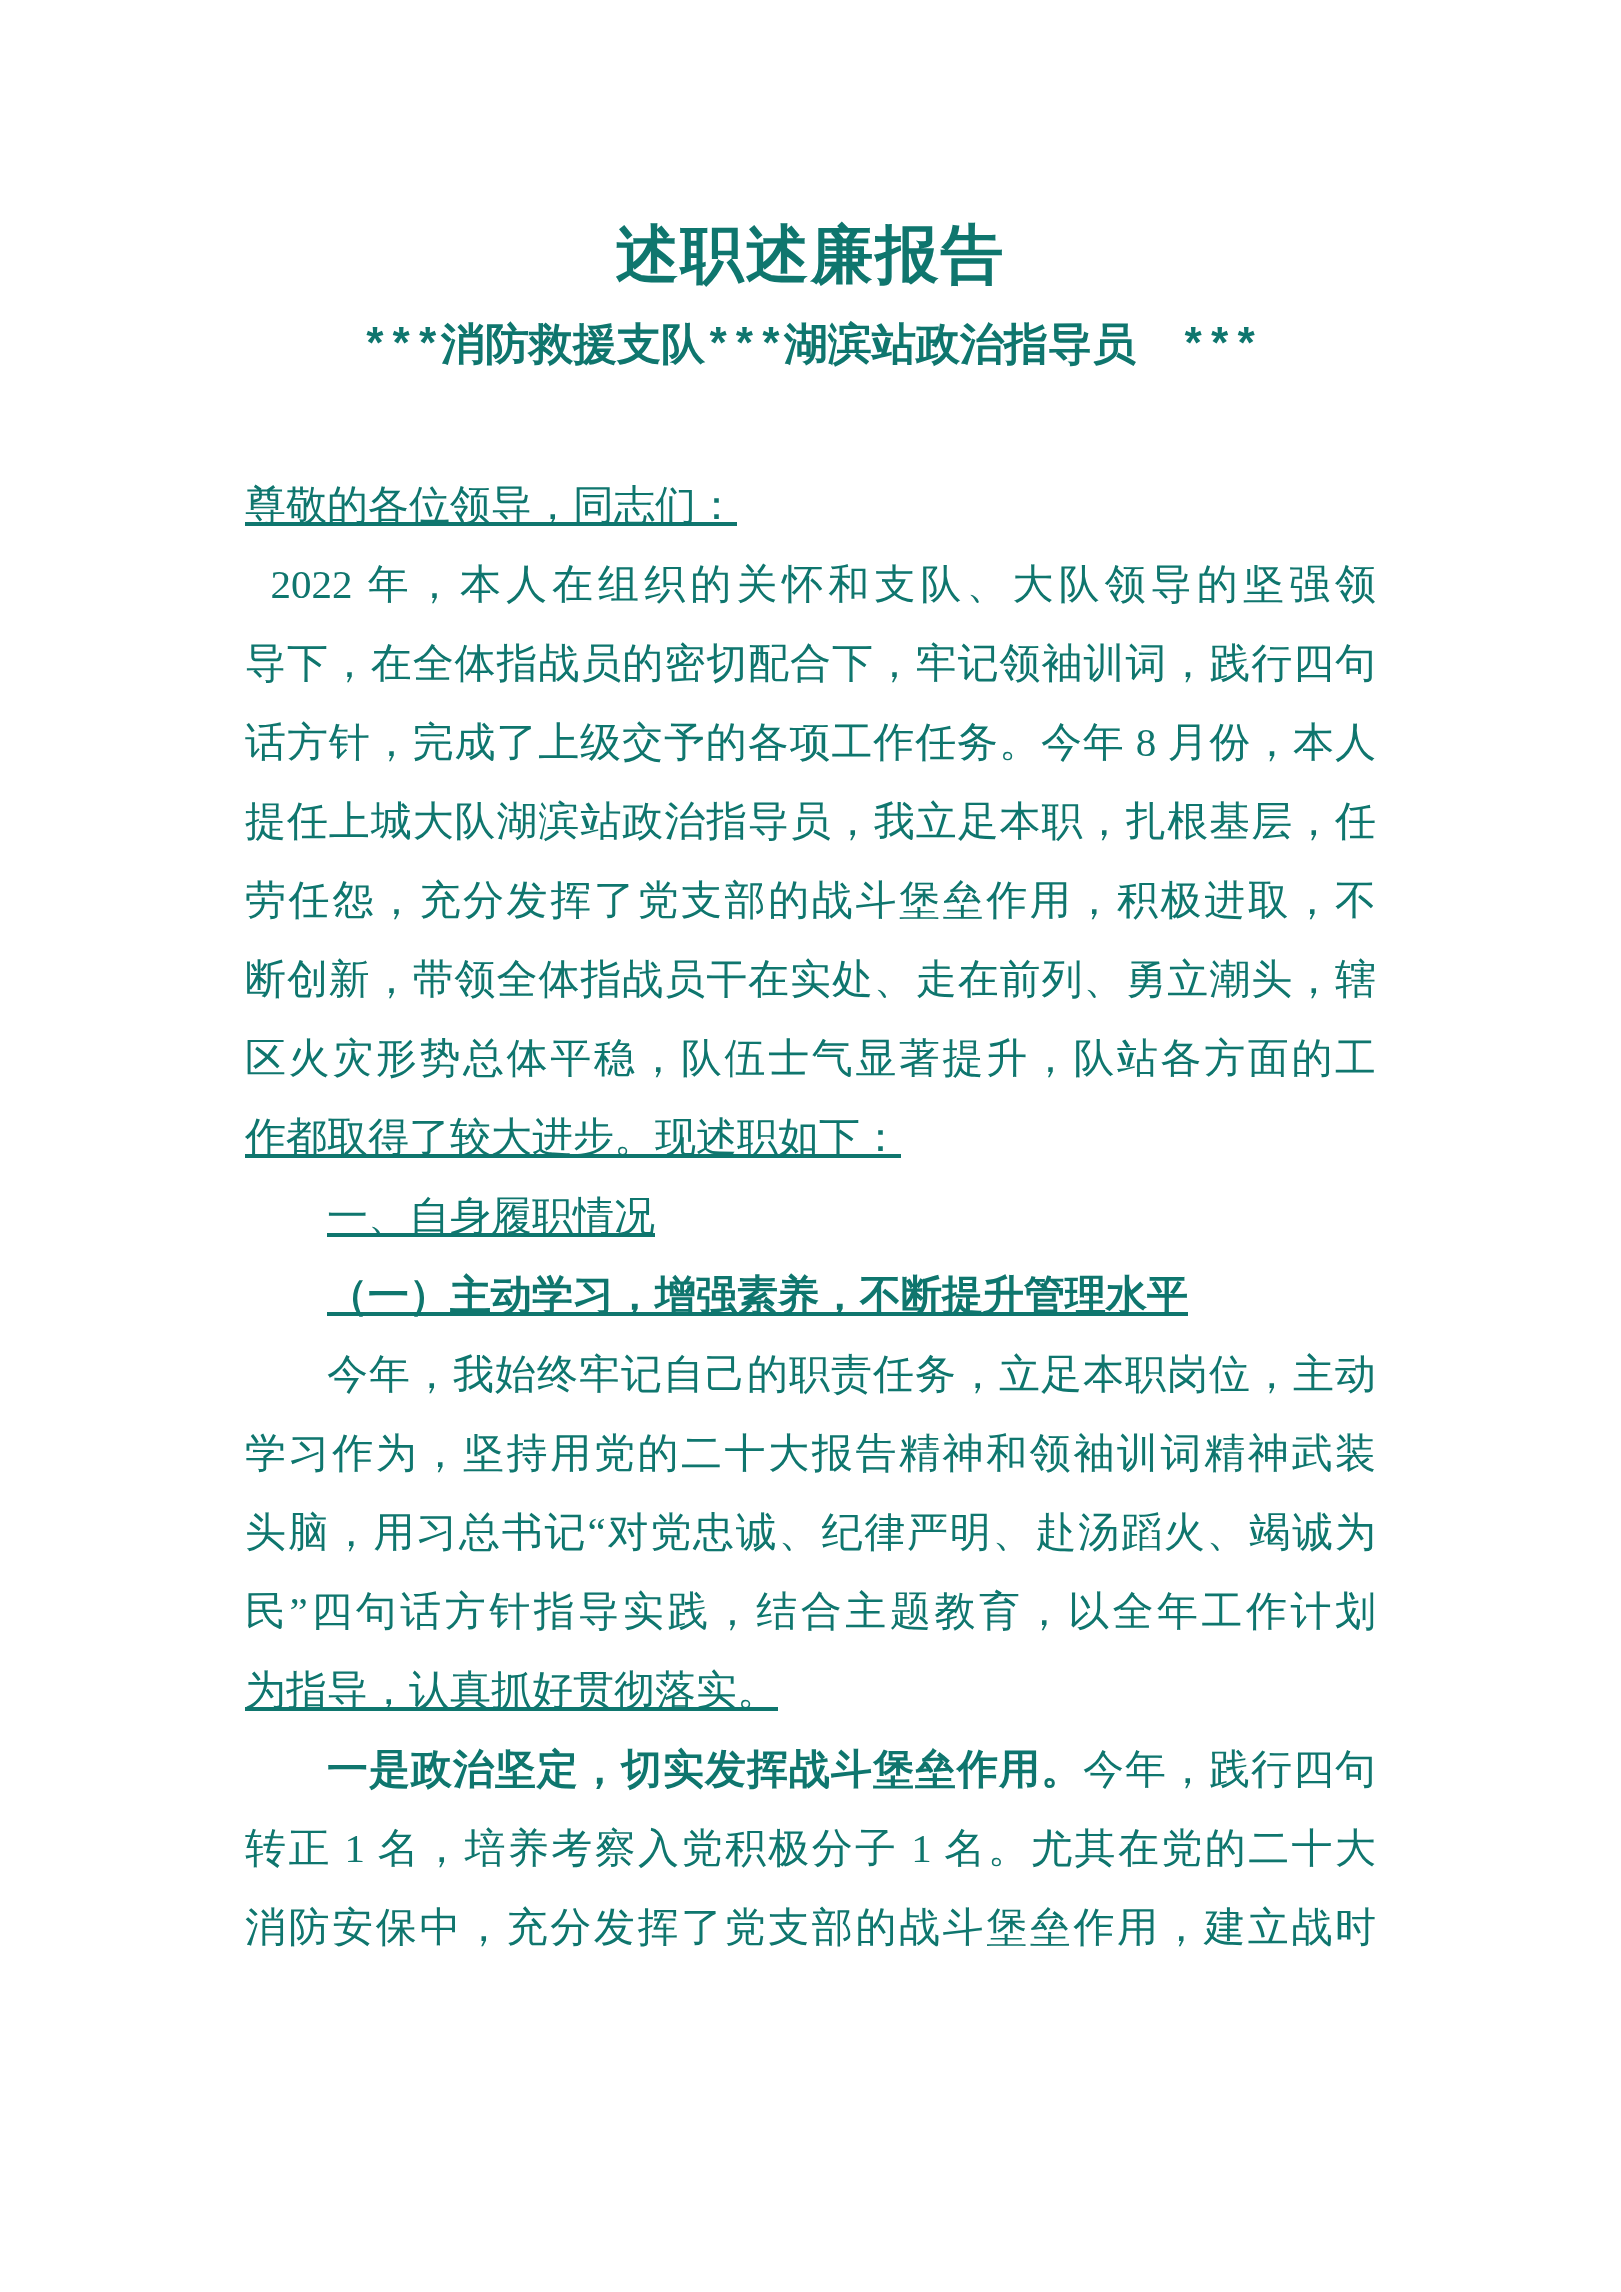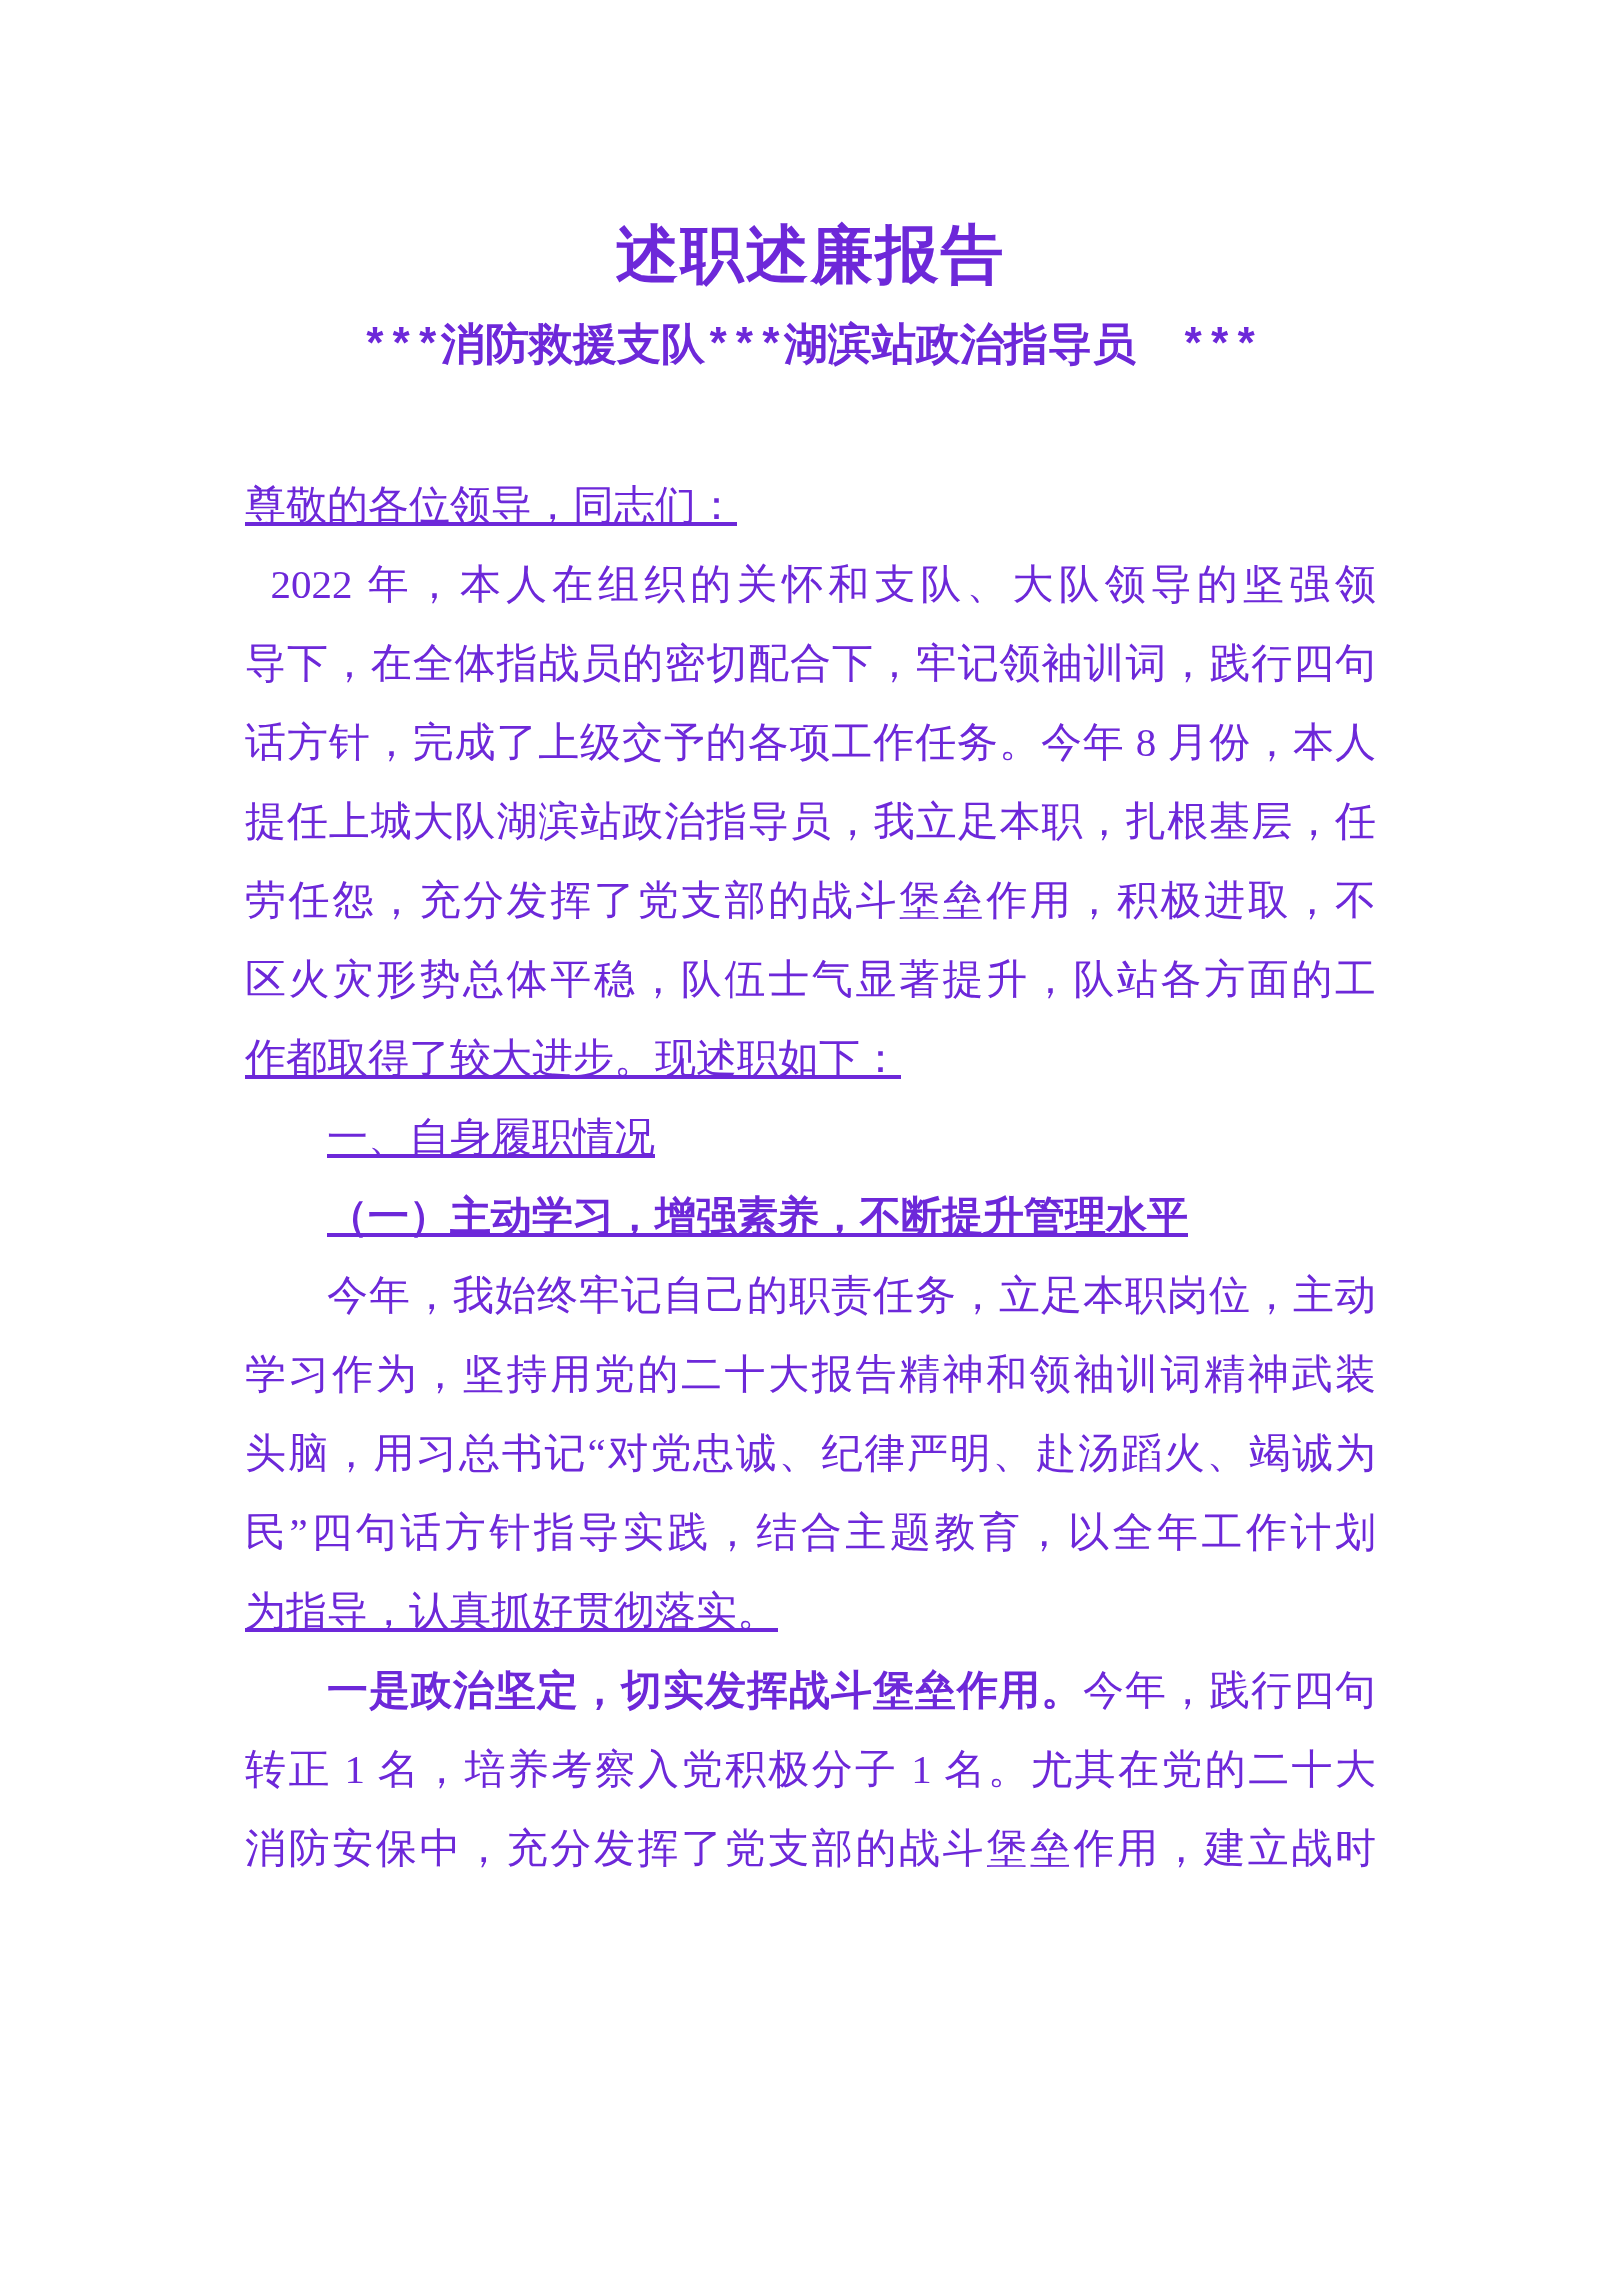--- a/index.html
+++ b/index.html
@@ -6,21 +6,21 @@
     margin: 0;
     padding: 0;
     background: #ffffff;
   }
   .page {
     position: relative;
     width: 1621px;
     height: 2224px;
     margin: 0 auto;
     background: #ffffff;
-    color: #6d28d9;
+    color: #0f766e;
     overflow: hidden;
     box-sizing: border-box;
     padding-top: 222px;
     font-family: "Liberation Serif", serif;
   }
   .doc-title {
     margin: 0;
     text-align: center;
     font-size: 63px;
     line-height: 67px;
@@ -67,20 +67,21 @@
 <div class="page">
   <h1 class="doc-title">述职述廉报告</h1>
   <h2 class="doc-subtitle">***消防救援支队***湖滨站政治指导员　***</h2>
   <div class="doc-body">
       <div class="line align-left"><span class="seg">尊敬的各位领导，同志们：</span></div>
       <div class="line" style="text-indent: 25.5px;"><span class="seg">2022 年，本人在组织的关怀和支队、大队领导的坚强领</span></div>
       <div class="line"><span class="seg">导下，在全体指战员的密切配合下，牢记领袖训词，践行四句</span></div>
       <div class="line"><span class="seg">话方针，完成了上级交予的各项工作任务。今年 8 月份，本人</span></div>
       <div class="line"><span class="seg">提任上城大队湖滨站政治指导员，我立足本职，扎根基层，任</span></div>
       <div class="line"><span class="seg">劳任怨，充分发挥了党支部的战斗堡垒作用，积极进取，不</span></div>
+      <div class="line"><span class="seg">断创新，带领全体指战员干在实处、走在前列、勇立潮头，辖</span></div>
       <div class="line"><span class="seg">区火灾形势总体平稳，队伍士气显著提升，队站各方面的工</span></div>
       <div class="line align-left"><span class="seg">作都取得了较大进步。现述职如下：</span></div>
       <div class="line align-left" style="text-indent: 82px;"><span class="seg">一、自身履职情况</span></div>
       <div class="line align-left" style="text-indent: 82px;"><span class="seg seg-bold">（一）主动学习，增强素养，不断提升管理水平</span></div>
       <div class="line" style="text-indent: 82px;"><span class="seg">今年，我始终牢记自己的职责任务，立足本职岗位，主动</span></div>
       <div class="line"><span class="seg">学习作为，坚持用党的二十大报告精神和领袖训词精神武装</span></div>
       <div class="line"><span class="seg">头脑，用习总书记“对党忠诚、纪律严明、赴汤蹈火、竭诚为</span></div>
       <div class="line"><span class="seg">民”四句话方针指导实践，结合主题教育，以全年工作计划</span></div>
       <div class="line align-left"><span class="seg">为指导，认真抓好贯彻落实。</span></div>
       <div class="line" style="text-indent: 82px;"><span class="seg seg-bold">一是政治坚定，切实发挥战斗堡垒作用。</span><span class="seg">今年，践行四句</span></div>

